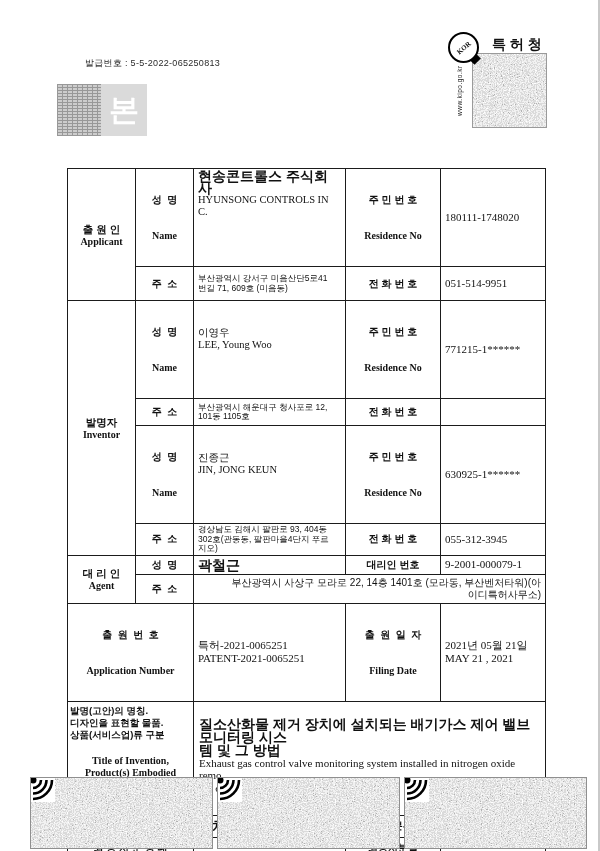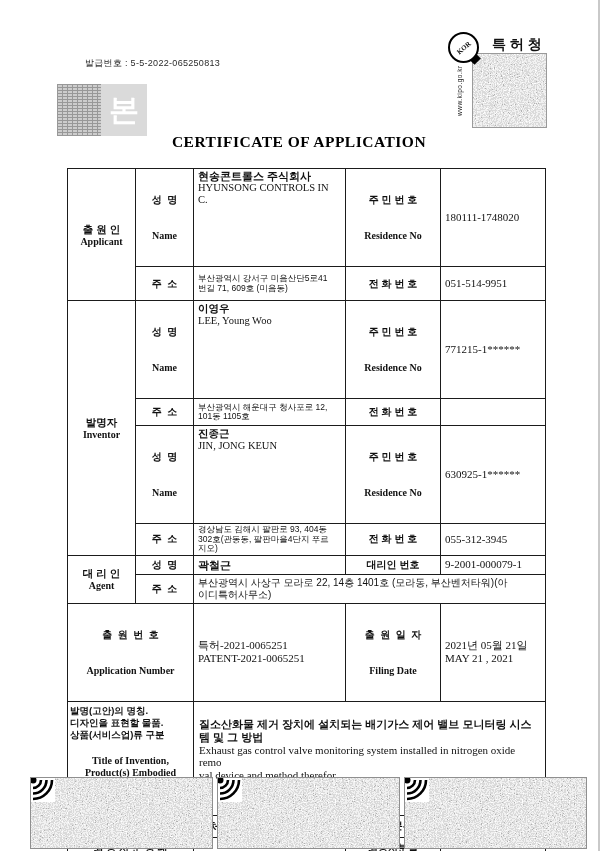--- a/index.html
+++ b/index.html
@@ -31,28 +31,28 @@
   .kipo-wedge{position:absolute;left:20px;top:20px;width:9px;height:9px;background:#000;transform:rotate(45deg);}
   .kipo-site{position:absolute;left:6px;top:20px;height:74px;font-size:6.5px;color:#222;
      writing-mode:vertical-rl;transform:rotate(180deg);text-align:center;letter-spacing:.5px;}
 
   
   table.cert{position:absolute;left:67px;top:168px;width:478px;border-collapse:collapse;table-layout:fixed;}
   table.cert td{border:1.5px solid #1b1b1b;padding:1px 4px;vertical-align:middle;overflow:hidden;}
   .kl{font-size:10px;font-weight:bold;text-align:center;white-space:pre;padding:1px 0;line-height:12px;}
   .en-sub{font-family:"Liberation Serif","DejaVu Serif",serif;font-size:10px;font-weight:bold;white-space:normal;line-height:11px;text-align:center;}
   .rl{text-align:center;font-size:10.5px;font-weight:bold;line-height:13px;}
-  .v{font-size:10.5px;white-space:pre-line;line-height:12px;}
-  .v-ko{font-size:11px;font-weight:bold;line-height:12px;}
+  .v{font-size:10.5px;white-space:pre-line;line-height:12px;text-align:right;}
+  .v-ko{font-size:14px;font-weight:bold;line-height:12px;}
   .v-en{font-family:"Liberation Serif","DejaVu Serif",serif;font-size:10.5px;font-weight:normal;
         white-space:pre-line;line-height:12px;}
   .v-num{font-family:"Liberation Serif","DejaVu Serif",serif;font-size:11px;white-space:pre-line;line-height:13px;}
   .addr{font-size:8.5px;line-height:9.5px;white-space:pre-line;}
   .top{vertical-align:top !important;}
-  .inv-ko{font-size:10.5px;font-weight:bold;white-space:pre-line;line-height:13px;}
+  .inv-ko{font-size:10.5px;font-weight:normal;white-space:pre-line;line-height:13px;margin-top:24px;}
 
   
   .barcode{position:absolute;top:777px;width:181px;height:70px;border:1px solid #8f8f8f;background:#eee;}
   .barcode svg.noise{position:absolute;left:0;top:0;}
   .arc-icon{position:absolute;left:0;top:0;width:24px;height:24px;background:#fff;}
 </style>
 </head>
 <body>
 
 <div class="page">
@@ -72,21 +72,20 @@
     </defs>
   </svg>
 
   <div class="issue-no">발급번호 : 5-5-2022-065250813</div>
 
   <div class="bon-stamp">
     <div class="bon-hatch"></div>
     <div class="bon-char">본</div>
   </div>
 
-  <div class="title-en serif">CERTIFICATE OF APPLICATION</div>
 
   <div class="kipo">
     <div class="kipo-agency">특 허 청</div>
     <div class="kipo-noise">
       <svg class="noise" width="73" height="73">
         <rect width="100%" height="100%" filter="url(#grain)"></rect>
       </svg>
     </div>
     <div class="kipo-wedge"></div>
     <div class="kipo-logo">

